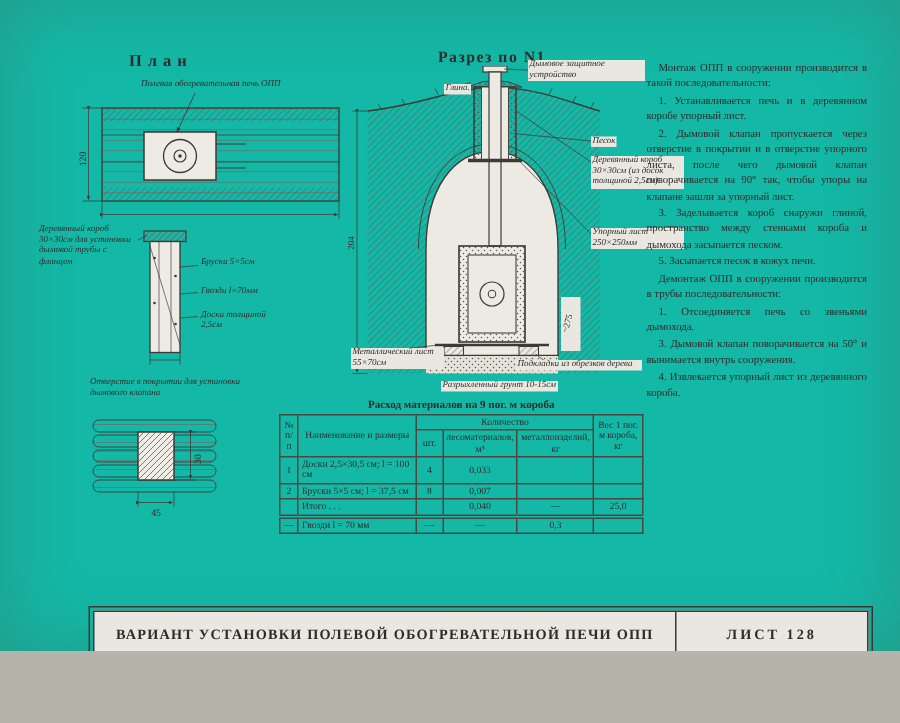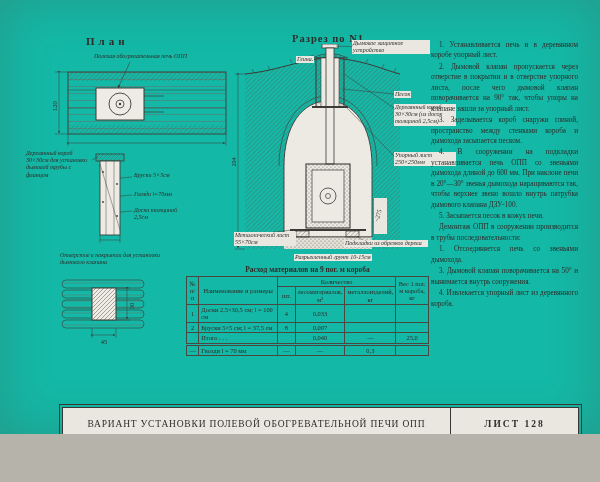--- a/index.html
+++ b/index.html
@@ -26,21 +26,21 @@
                      vertical-align:middle; font-weight:normal; }
   .mat td.name { text-align:left; }
   .mat tr.row-sep td { border-top:3px double #4a4841; }
   .c-num{width:13px}.c-name{width:102px}.c-pcs{width:20px}.c-tim{width:33px}
   .c-met{width:33px}.c-weight{width:38px}
 
   #titleblock { position:absolute; left:62px; top:407px; width:517px; height:34px;
                 border:1.5px solid #3a3834; outline:1px solid #3a3834; outline-offset:2px;
                 display:flex; background:#e9e7e0; }
   #tb-title { flex:1; display:flex; align-items:center; justify-content:center;
-              font-weight:normal; font-size:9.5px; letter-spacing:.8px; text-align:center; padding:0 6px; }
+              font-weight:bold; font-size:9.5px; letter-spacing:.8px; text-align:center; padding:0 6px; }
   #tb-sheet { width:128px; border-left:1.5px solid #3a3834; display:flex; align-items:center;
               justify-content:center; font-weight:bold; font-size:9.5px; letter-spacing:2px; }
   #pagenum { position:absolute; left:20px; top:447px; font-size:9px; }
 </style>
 </head>
 <body>
 
 <div id="page">
 
   <div class="h1" style="left:86px; top:35px;">План</div>
@@ -266,24 +266,24 @@
         <td class="name">Гвозди l = 70 мм</td>
         <td>—</td>
         <td>—</td>
         <td>0,3</td>
         <td></td>
       </tr>
     </tbody>
   </table>
 
   <div id="instructions">
+    <p>Монтаж ОПП в сооружении производится в такой последовательности:</p>
     <p>1. Устанавливается печь и в деревянном коробе упорный лист.</p>
     <p>2. Дымовой клапан пропускается через отверстие в покрытии и в отверстие упорного листа, после чего дымовой клапан поворачивается на 90° так, чтобы упоры на клапане зашли за упорный лист.</p>
     <p>3. Заделывается короб снаружи глиной, пространство между стенками короба и дымохода засыпается песком.</p>
-    <p>4. В сооружении на подкладки устанавливается печь ОПП со звеньями дымохода длиной до 600 мм. При наклоне печи в 20°—30° звенья дымохода наращиваются так, чтобы верхнее звено вошло внутрь патрубка дымового клапана ДЗУ-100.</p>
     <p>5. Засыпается песок в кожух печи.</p>
     <p>Демонтаж ОПП в сооружении производится в трубы последовательности:</p>
     <p>1. Отсоединяется печь со звеньями дымохода.</p>
     <p>3. Дымовой клапан поворачивается на 50° и вынимается внутрь сооружения.</p>
     <p>4. Извлекается упорный лист из деревянного короба.</p>
   </div>
 
   <div id="titleblock">
     <div id="tb-title">ВАРИАНТ УСТАНОВКИ ПОЛЕВОЙ ОБОГРЕВАТЕЛЬНОЙ ПЕЧИ ОПП</div>
     <div id="tb-sheet">ЛИСТ 128</div>

